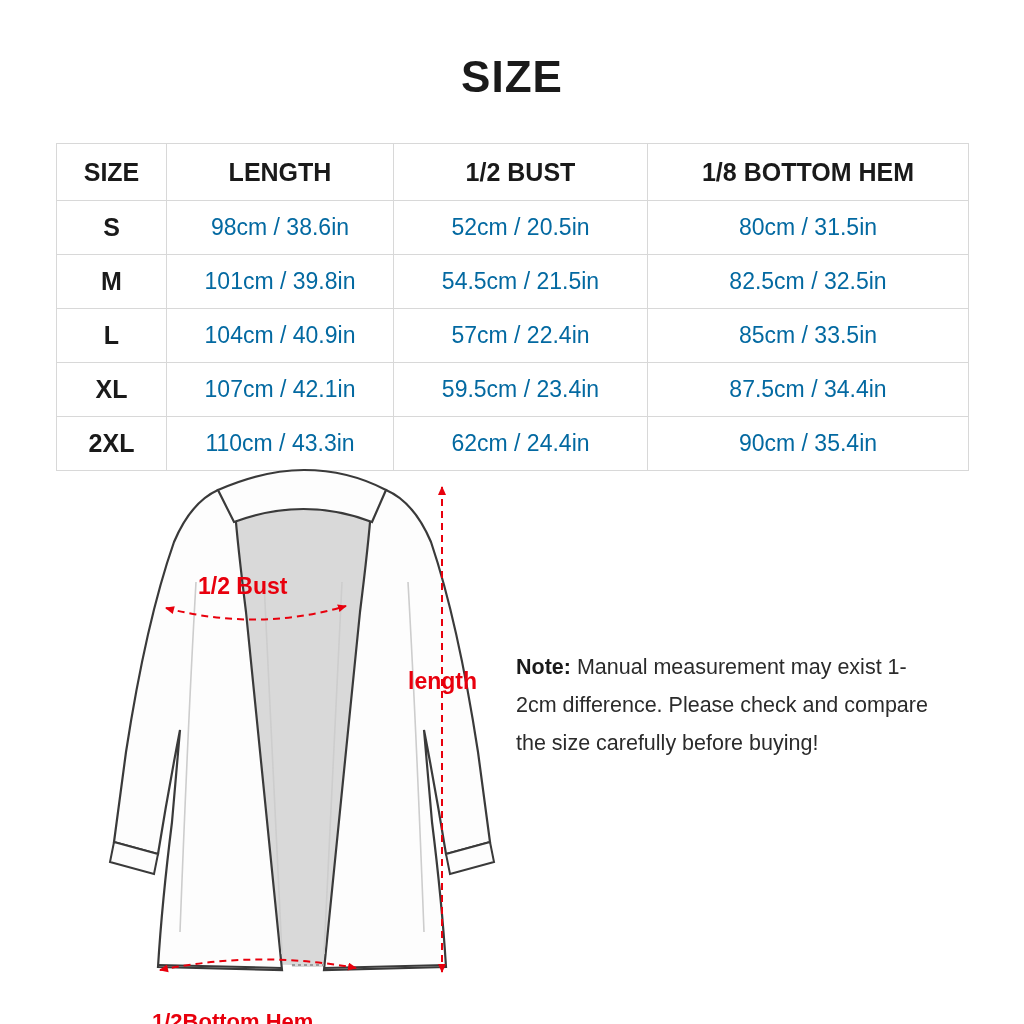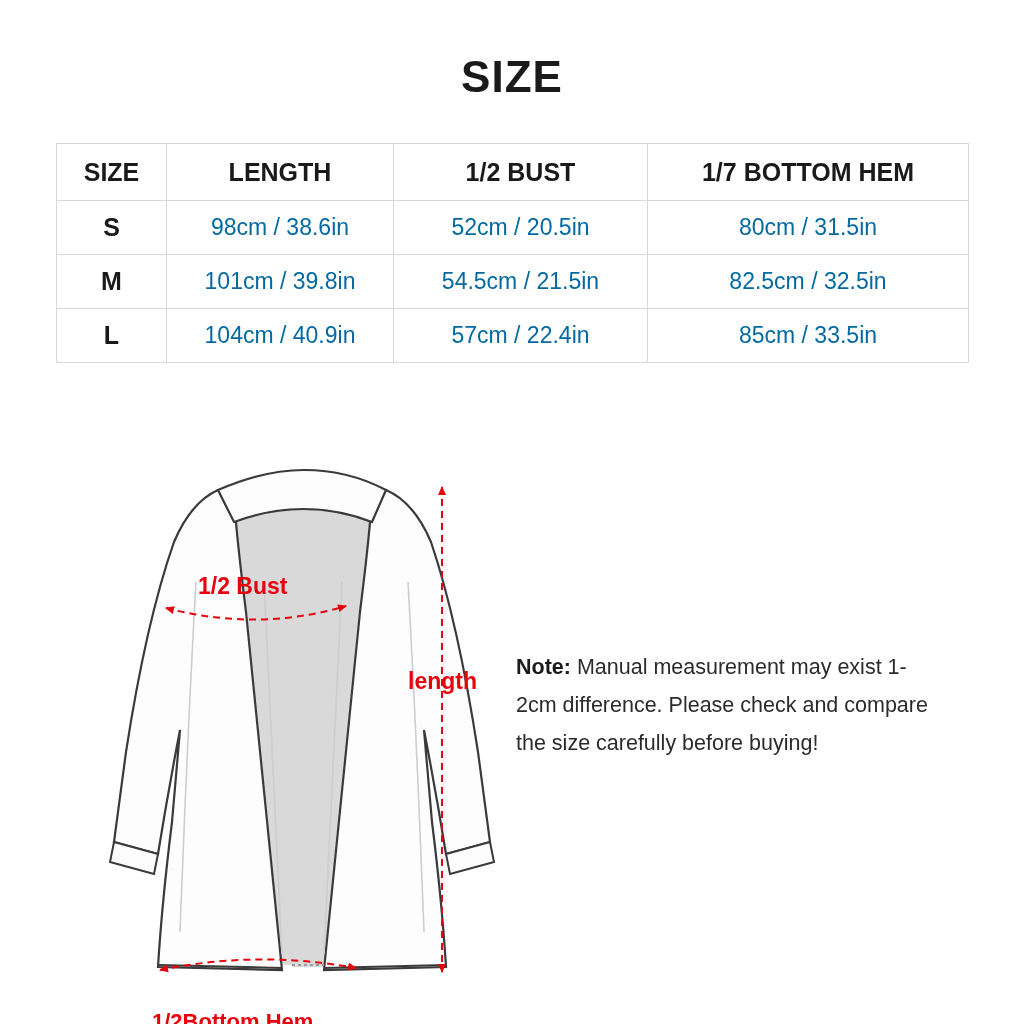--- a/index.html
+++ b/index.html
@@ -127,41 +127,53 @@
     <col class="col-size">
     <col class="col-length">
     <col class="col-bust">
     <col class="col-hem">
   </colgroup>
   <thead>
     <tr>
       <th>SIZE</th>
       <th>LENGTH</th>
       <th>1/2 BUST</th>
-      <th>1/7 BOTTOM HEM</th>
+      <th>1/8 BOTTOM HEM</th>
     </tr>
   </thead>
   <tbody>
     <tr>
       <td class="size-cell">S</td>
       <td>98cm / 38.6in</td>
       <td>52cm / 20.5in</td>
       <td>80cm / 31.5in</td>
     </tr>
     <tr>
       <td class="size-cell">M</td>
       <td>101cm / 39.8in</td>
       <td>54.5cm / 21.5in</td>
       <td>82.5cm / 32.5in</td>
     </tr>
     <tr>
       <td class="size-cell">L</td>
       <td>104cm / 40.9in</td>
       <td>57cm / 22.4in</td>
       <td>85cm / 33.5in</td>
+    </tr>
+    <tr>
+      <td class="size-cell">XL</td>
+      <td>107cm / 42.1in</td>
+      <td>59.5cm / 23.4in</td>
+      <td>87.5cm / 34.4in</td>
+    </tr>
+    <tr>
+      <td class="size-cell">2XL</td>
+      <td>110cm / 43.3in</td>
+      <td>62cm / 24.4in</td>
+      <td>90cm / 35.4in</td>
     </tr>
   </tbody>
 </table>
 
 <div class="garment-area">
   <svg class="garment-svg" width="420" height="540" viewBox="0 0 420 540">
 
     <path d="M120 30 L120 60 Q108 160 106 300 Q104 420 108 500 L196 503 L196 40 Z" fill="#d9d9d9" stroke="none"></path>
     <path d="M120 30 Q160 14 210 14 Q258 14 292 30 L280 70 Q210 46 134 70 Z" fill="#d9d9d9" stroke="none"></path>
     <path d="M130 36 L196 505 L228 505 L286 36 Q208 70 130 36 Z" fill="#d9d9d9" stroke="none"></path>

